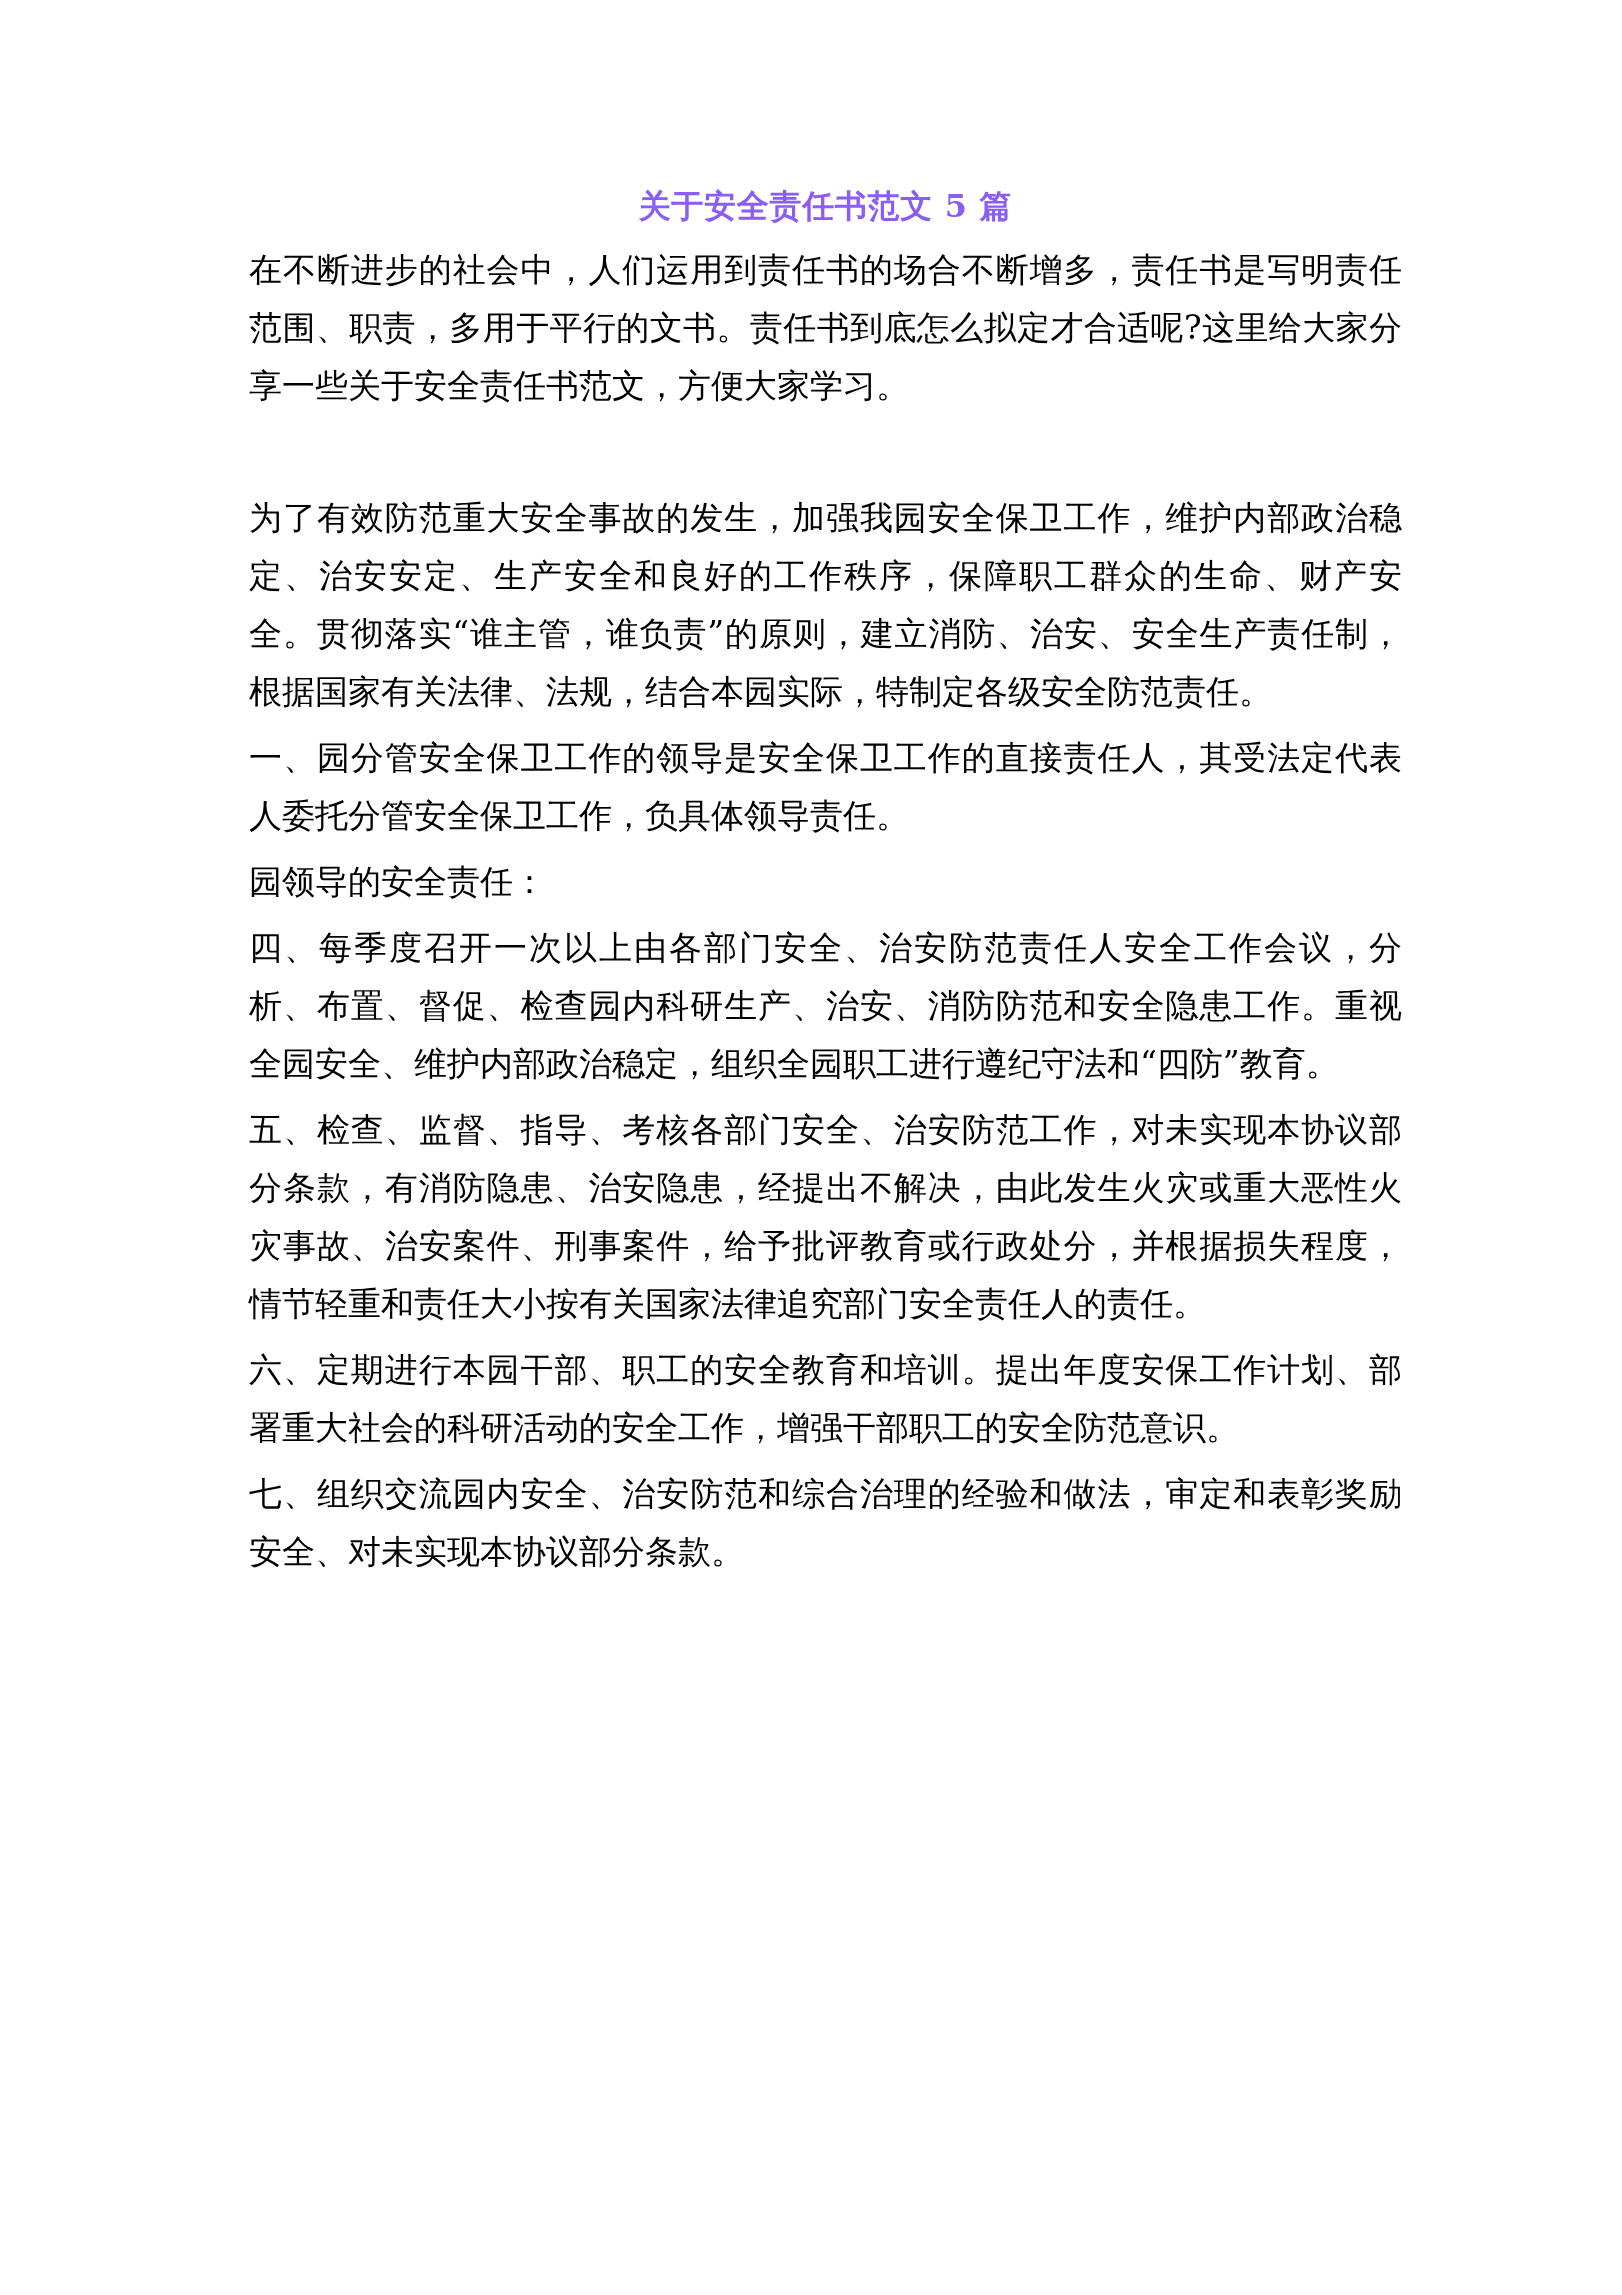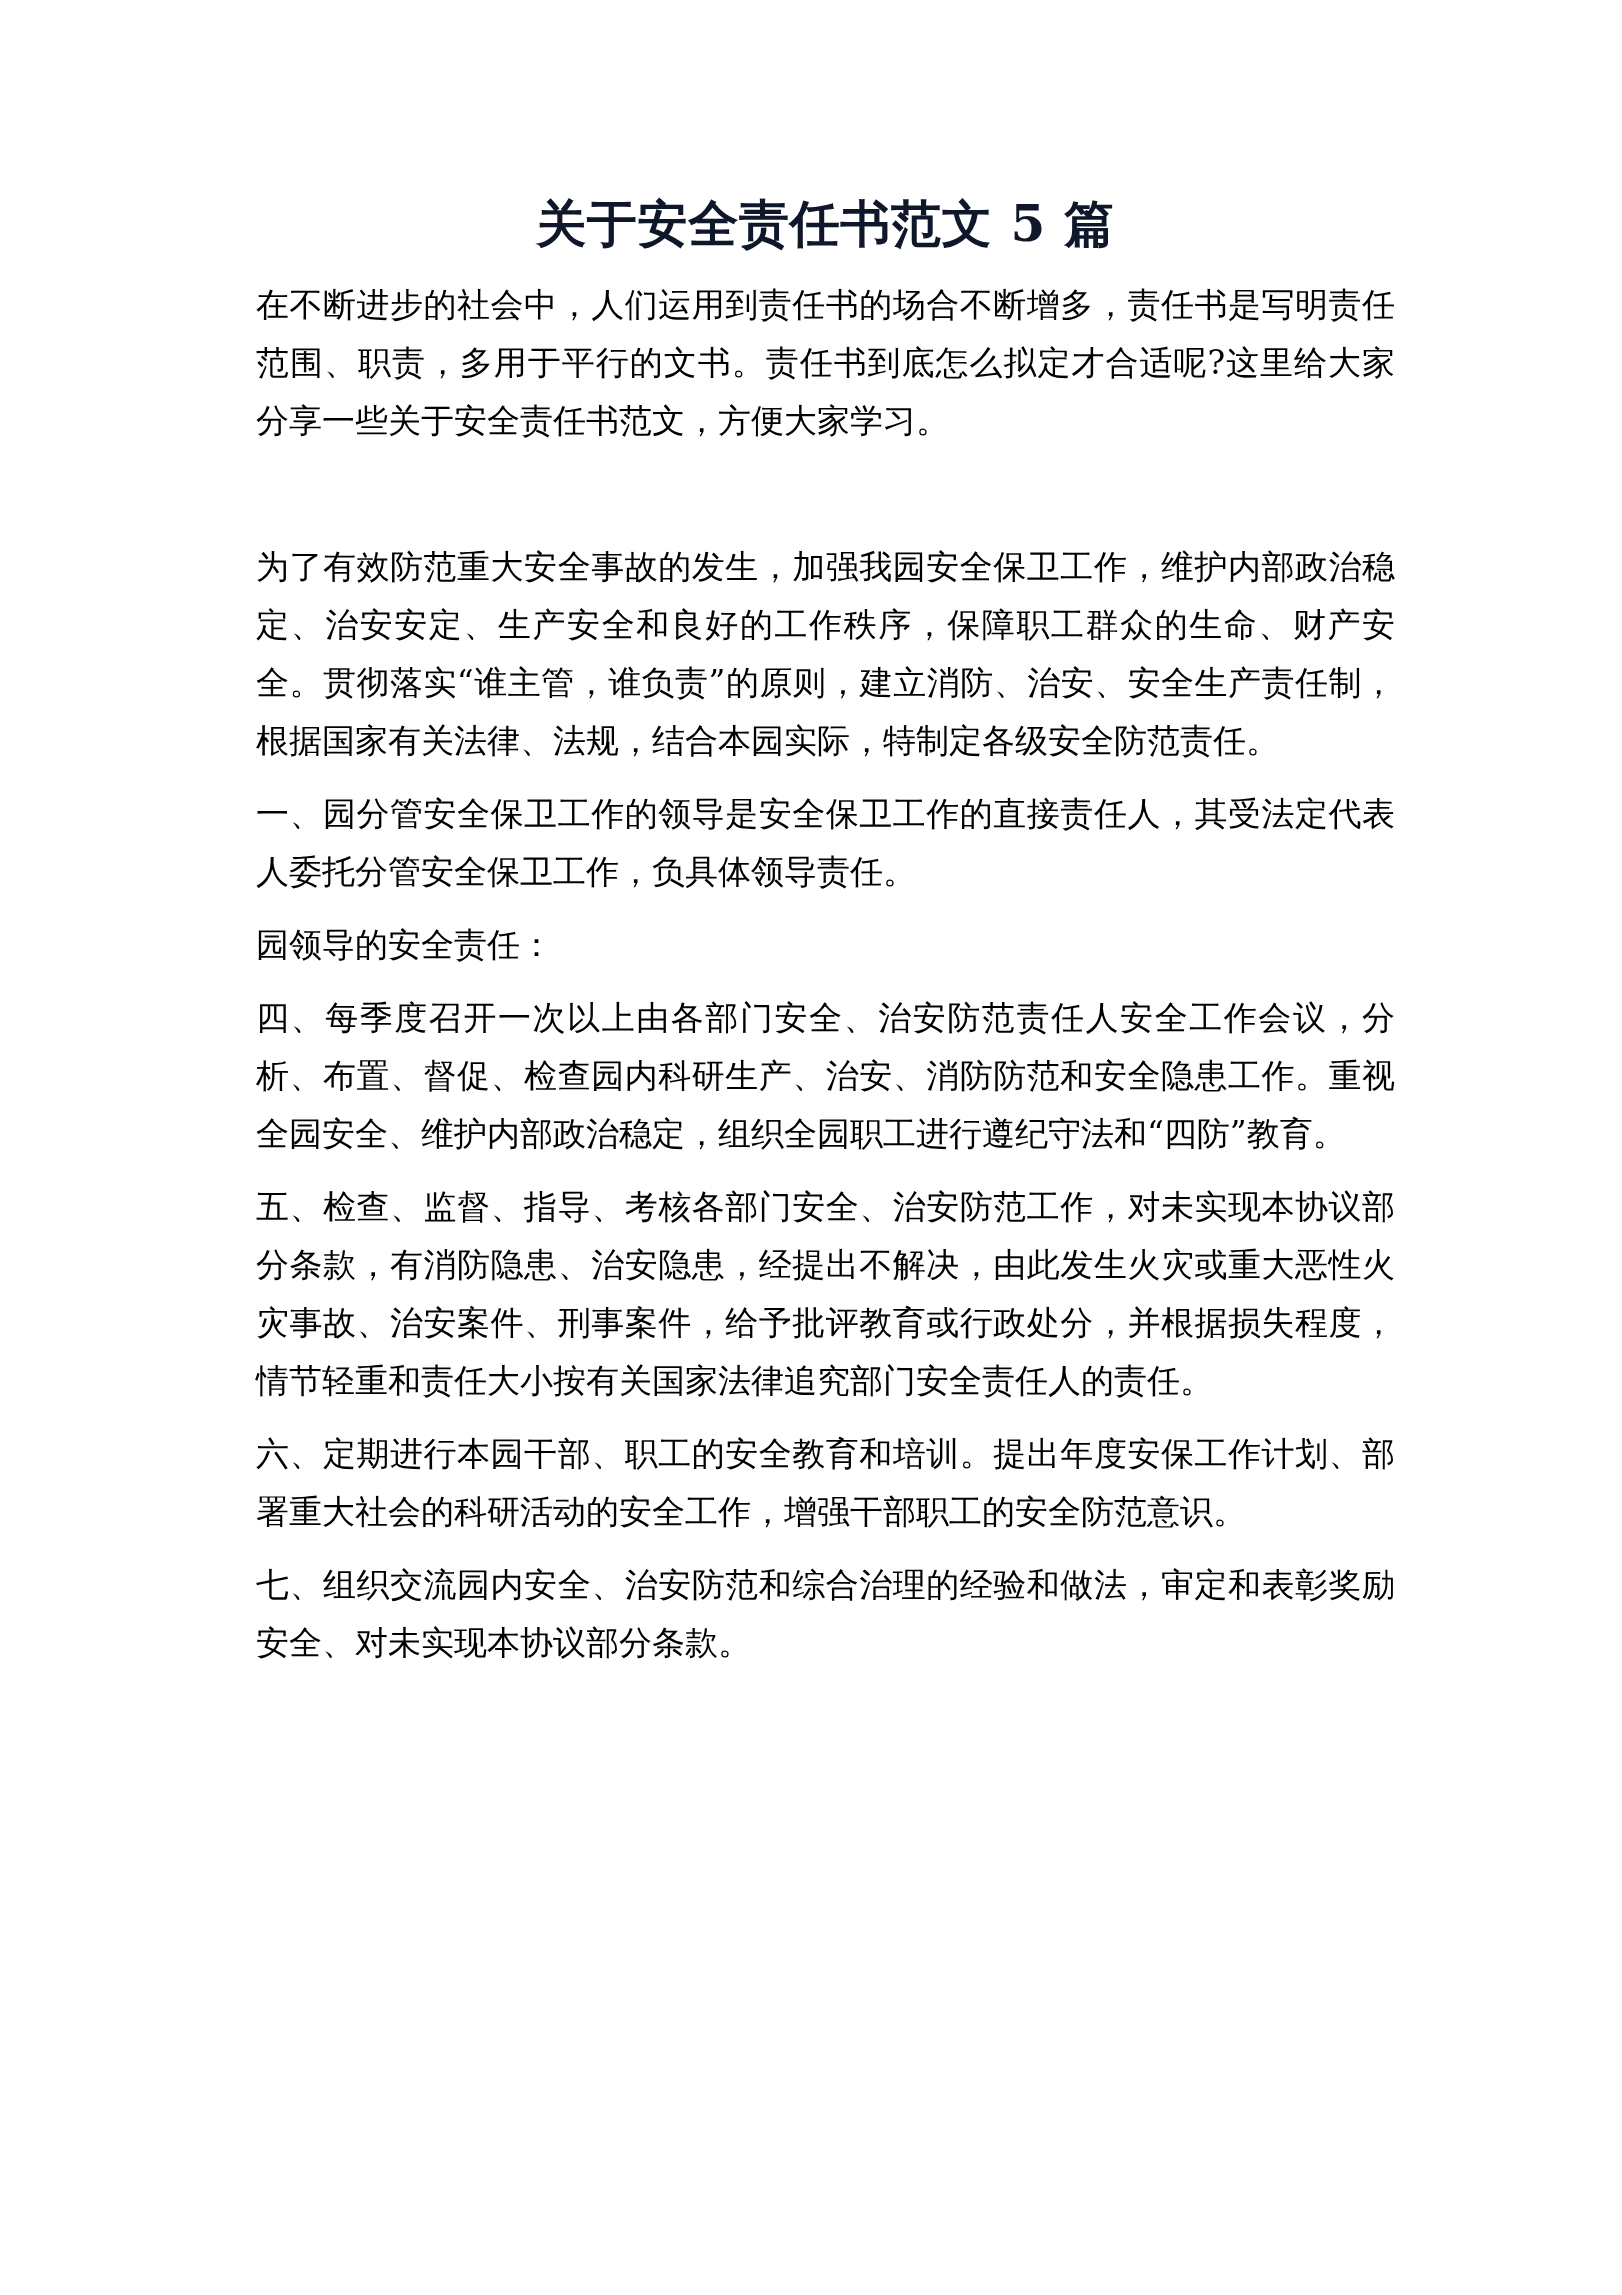--- a/index.html
+++ b/index.html
@@ -17,39 +17,39 @@
   }
   .content {
     position: absolute;
     left: 241px;
     top: 0;
     width: 1169px;
   }
   .doc-title {
     font-family: "DejaVu Serif", "Liberation Serif", serif;
     font-weight: bold;
-    font-size: 50px;
+    font-size: 32px;
     line-height: 1.22;
     text-align: center;
-    color: #0f172a;
+    color: #8b5cf6;
     letter-spacing: 0.7px;
-    margin: 6px;
+    margin: 0;
     padding-top: 187px;
     padding-bottom: 6.5px;
     white-space: pre;
   }
   .para {
     font-family: "DejaVu Serif", "Liberation Serif", serif;
     font-size: 33px;
     line-height: 58px;
     color: #000000;
     text-align: justify;
     text-justify: inter-character;
     text-align-last: left;
-    margin: 15px;
+    margin: 8px;
     padding: 0;
     word-break: break-all;
     letter-spacing: 0px;
   }
   .para.tight {
     text-align-last: left;
   }
   .spacer-line {
     height: 58px;
   }

